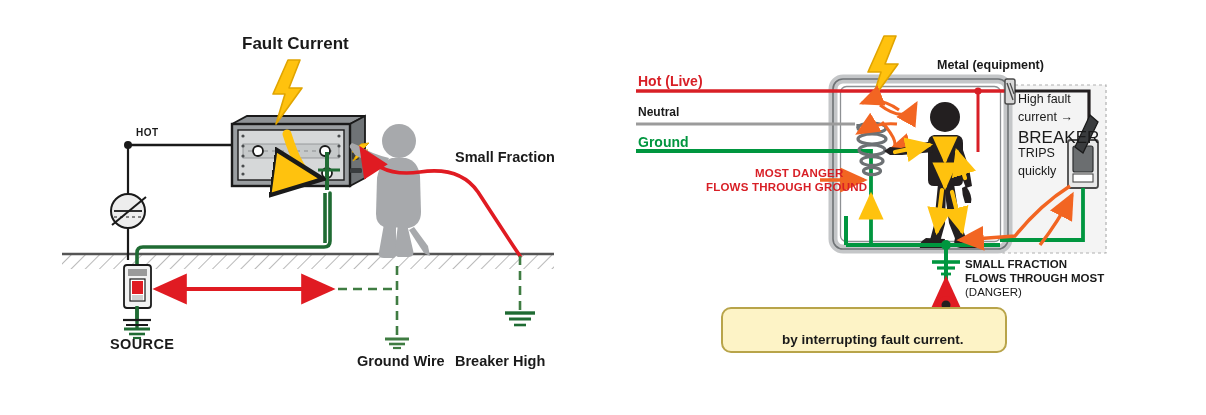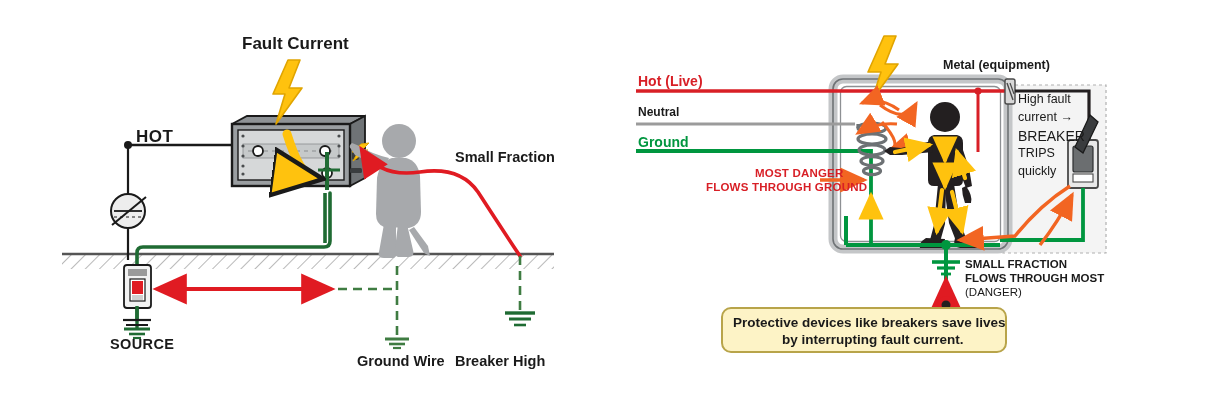--- a/index.html
+++ b/index.html
@@ -296,48 +296,47 @@
     <path d="M1040 245 Q1058 222 1072 195" fill="none" stroke="#f26522" stroke-width="3.4" marker-end="url(#arrOrange)"></path>
 
     <g>
       <rect x="722" y="308" width="284" height="44" rx="9" fill="#fdf3c6" stroke="#b8a44a" stroke-width="2"></rect>
     </g>
   </g>
 </svg>
 
 <div class="txt lbl-bold" style="left:242px;top:34px;font-size:17px;">Fault Current</div>
 
-<div class="txt lbl-bold" style="left:136px;top:127px;font-size:17px;letter-spacing:0.5px;">HOT</div>
+<div class="txt lbl-bold" style="left:136px;top:127px;font-size:10px;letter-spacing:0.5px;">HOT</div>
 
 <div class="txt lbl-bold" style="left:455px;top:149px;font-size:14.5px;">Small Fraction</div>
 
 
 <div class="txt lbl-bold" style="left:110px;top:336px;font-size:14.5px;letter-spacing:0.4px;">SOURCE</div>
 
 <div class="txt lbl-bold" style="left:357px;top:353px;font-size:14.5px;">Ground Wire</div>
 
 <div class="txt lbl-bold" style="left:455px;top:353px;font-size:14.5px;">Breaker High</div>
 
 <div class="txt" style="left:638px;top:73px;font-size:14px;font-weight:bold;color:#d81f26;">Hot (Live)</div>
 
 <div class="txt" style="left:638px;top:105px;font-size:12px;font-weight:bold;color:#1a1a1a;">Neutral</div>
 
 <div class="txt" style="left:638px;top:134px;font-size:14px;font-weight:bold;color:#00963f;">Ground</div>
 
-<div class="txt lbl-bold" style="left:937px;top:58px;font-size:12.5px;margin-left:6px;">Metal (equipment)</div>
+<div class="txt lbl-bold" style="left:937px;top:58px;font-size:12.5px;">Metal (equipment)</div>
 
 <div class="txt" style="left:755px;top:167px;font-size:11.5px;font-weight:bold;color:#d81f26;letter-spacing:0.2px;">MOST DANGER</div>
 <div class="txt" style="left:706px;top:181px;font-size:11.5px;font-weight:bold;color:#d81f26;letter-spacing:0.2px;">FLOWS THROUGH GROUND</div>
 
 <div class="txt" style="left:965px;top:258px;font-size:11.5px;font-weight:bold;color:#1a1a1a;">SMALL FRACTION</div>
 <div class="txt" style="left:965px;top:272px;font-size:11.5px;font-weight:bold;color:#1a1a1a;">FLOWS THROUGH MOST</div>
 <div class="txt" style="left:965px;top:286px;font-size:11.5px;font-weight:normal;color:#1a1a1a;">(DANGER)</div>
 
 <div class="txt" style="left:1018px;top:92px;font-size:12.5px;color:#1a1a1a;">High fault</div>
 <div class="txt" style="left:1018px;top:110px;font-size:12.5px;color:#1a1a1a;">current →</div>
-<div class="txt" style="left:1018px;top:128px;font-size:14px;color:#1a1a1a;">BREAKER</div>
+<div class="txt" style="left:1018px;top:128px;font-size:17px;color:#1a1a1a;">BREAKER</div>
 <div class="txt" style="left:1018px;top:146px;font-size:12.5px;color:#1a1a1a;">TRIPS</div>
 <div class="txt" style="left:1018px;top:164px;font-size:12.5px;color:#1a1a1a;">quickly</div>
 
-<div class="txt lbl-bold" style="left:733px;top:315px;font-size:13.5px;">Protective devices like breakers save lives</div>
 <div class="txt lbl-bold" style="left:782px;top:332px;font-size:13.5px;">by interrupting fault current.</div>
 
 </div>
 
 </body></html>

